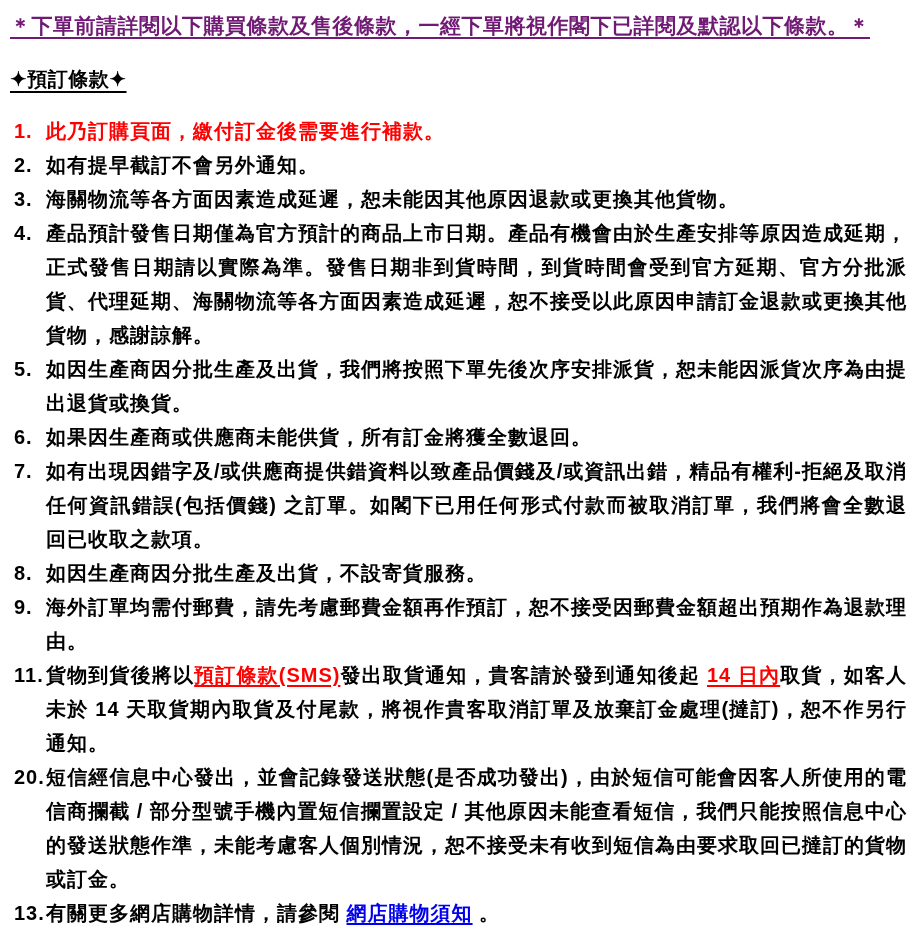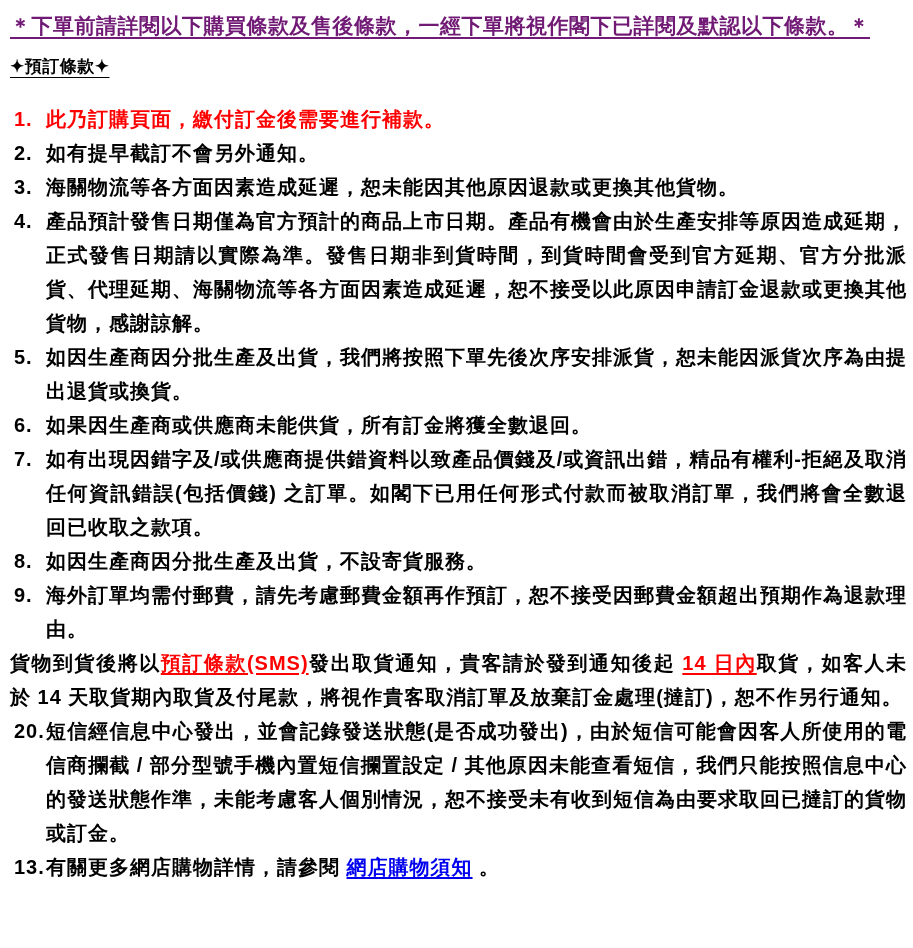--- a/index.html
+++ b/index.html
@@ -21,23 +21,23 @@
     font-size: 21px;
     line-height: 32px;
     color: #701a75;
     text-decoration: underline;
     text-underline-offset: 4px;
     letter-spacing: 0.5px;
     margin: 2px 0 0 0;
   }
   .section-title {
     display: inline-block;
-    font-size: 17px;
+    font-size: 20px;
     line-height: 30px;
-    margin-top: 10px;
+    margin-top: 22px;
     color: #000000;
     text-decoration: underline;
     text-underline-offset: 5px;
     letter-spacing: 0.5px;
   }
   .terms {
     margin-top: 20px;
     font-size: 20px;
   }
   .term-item {
@@ -110,20 +110,21 @@
     </div>
     <div class="term-item">
       <span class="term-num">8.</span>
       <div class="term-text"><span>如因生產商因分批生產及出貨，不設寄貨服務。</span></div>
     </div>
     <div class="term-item">
       <span class="term-num">9.</span>
       <div class="term-text"><span>海外訂單均需付郵費，請先考慮郵費金額再作預訂，恕不接受因郵費金額超出預期作為退款理由。</span></div>
     </div>
     <div class="term-item">
+      <span class="term-num">11.</span>
       <div class="term-text"><span>貨物到貨後將以</span><span class="style-red-underline">預訂條款(SMS)</span><span>發出取貨通知，貴客請於發到通知後起 </span><span class="style-red-underline">14 日內</span><span>取貨，如客人未於 14 天取貨期內取貨及付尾款，將視作貴客取消訂單及放棄訂金處理(撻訂)，恕不作另行通知。</span></div>
     </div>
     <div class="term-item">
       <span class="term-num">20.</span>
       <div class="term-text"><span>短信經信息中心發出，並會記錄發送狀態(是否成功發出)，由於短信可能會因客人所使用的電信商攔截 / 部分型號手機內置短信攔置設定 / 其他原因未能查看短信，我們只能按照信息中心的發送狀態作準，未能考慮客人個別情況，恕不接受未有收到短信為由要求取回已撻訂的貨物或訂金。</span></div>
     </div>
     <div class="term-item">
       <span class="term-num">13.</span>
       <div class="term-text"><span>有關更多網店購物詳情，請參閱 </span><span class="style-link">網店購物須知</span><span> 。</span></div>
     </div>

